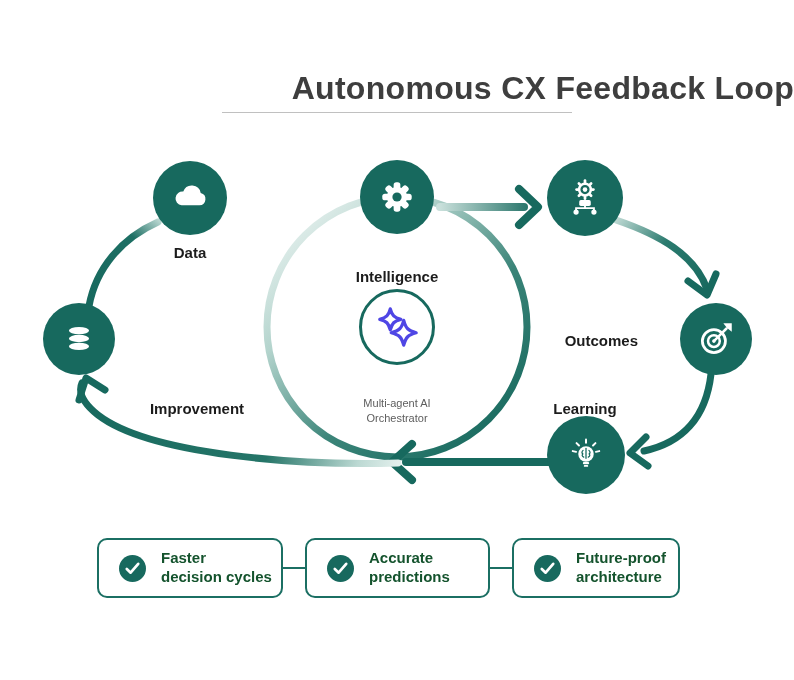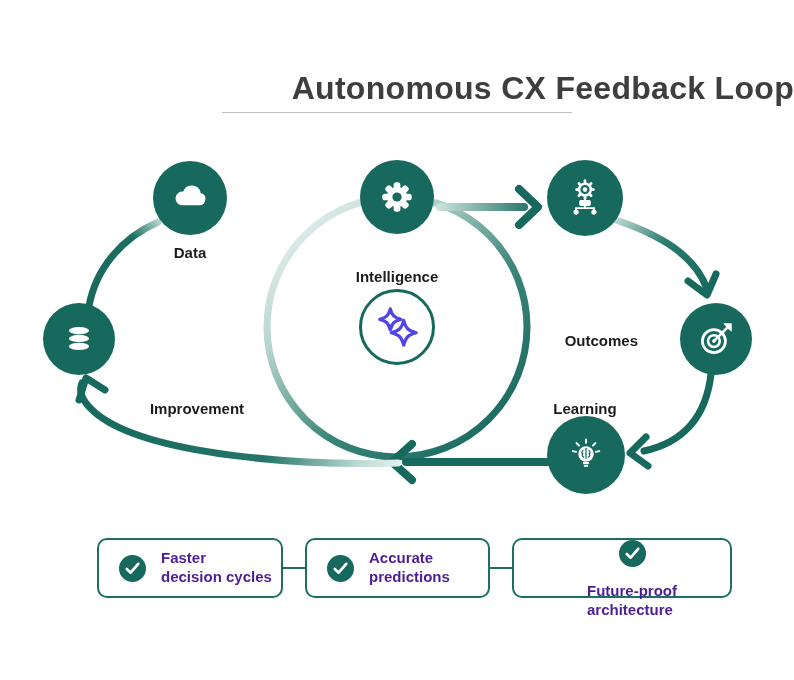--- a/index.html
+++ b/index.html
@@ -42,21 +42,21 @@
   }
   .badge{
     position:absolute;top:538px;height:60px;box-sizing:border-box;
     border:2px solid #1b6f63;border-radius:10px;background:#ffffff;
     display:flex;align-items:center;gap:15px;padding-left:20px;
   }
   .badge-check{
     width:27px;height:27px;border-radius:50%;background:var(--teal);
     display:flex;align-items:center;justify-content:center;flex:0 0 auto;
   }
-  .badge-text{font-size:15px;font-weight:600;color:#4c1d95;line-height:1.25;}
+  .badge-text{font-size:15px;font-weight:600;color:#14532d;line-height:1.25;}
   .badge-connector{position:absolute;top:567px;height:2px;background:#1b6f63;}
 </style>
 </head>
 <body>
 
 <div class="canvas">
 
   <div class="page-title">Autonomous CX Feedback Loop</div>
   <div class="title-underline"></div>
 
@@ -206,20 +206,24 @@
   <div class="node-label" style="left:127px;top:400px;width:140px;">Improvement</div>
 
   <div class="eddie-circle">
     <svg width="46" height="46" viewBox="0 0 48 48">
       <g fill="#ffffff" stroke="#4f46e5" stroke-width="3.4" stroke-linejoin="round">
         <path d="M17 5 C18.8 12 21 14.2 28 16 C21 17.8 18.8 20 17 27 C15.2 20 13 17.8 6 16 C13 14.2 15.2 12 17 5 Z"></path>
         <path d="M31 17 C33.2 25.4 35.6 27.8 44 30 C35.6 32.2 33.2 34.6 31 43 C28.8 34.6 26.4 32.2 18 30 C26.4 27.8 28.8 25.4 31 17 Z"></path>
       </g>
     </svg>
   </div>
+  <div class="eddie-subtitle">
+    <div>Multi-agent AI</div>
+    <div>Orchestrator</div>
+  </div>
 
   <div class="badge" style="left:97px;width:186px;">
     <span class="badge-check">
       <svg width="27" height="27" viewBox="0 0 26 26">
         <polyline points="7.5,13.5 11.2,17 18.5,8.5" fill="none" stroke="#ffffff" stroke-width="2.6" stroke-linecap="round" stroke-linejoin="round"></polyline>
       </svg>
     </span>
     <span class="badge-text">
       <div>Faster</div>
       <div>decision cycles</div>
@@ -233,21 +237,21 @@
         <polyline points="7.5,13.5 11.2,17 18.5,8.5" fill="none" stroke="#ffffff" stroke-width="2.6" stroke-linecap="round" stroke-linejoin="round"></polyline>
       </svg>
     </span>
     <span class="badge-text">
       <div>Accurate</div>
       <div>predictions</div>
     </span>
   </div>
   <div class="badge-connector" style="left:490px;width:22px;"></div>
 
-  <div class="badge" style="left:512px;width:220px;flex-direction:column;">
+  <div class="badge" style="left:512px;width:168px;">
     <span class="badge-check">
       <svg width="27" height="27" viewBox="0 0 26 26">
         <polyline points="7.5,13.5 11.2,17 18.5,8.5" fill="none" stroke="#ffffff" stroke-width="2.6" stroke-linecap="round" stroke-linejoin="round"></polyline>
       </svg>
     </span>
     <span class="badge-text">
       <div>Future-proof</div>
       <div>architecture</div>
     </span>
   </div>

